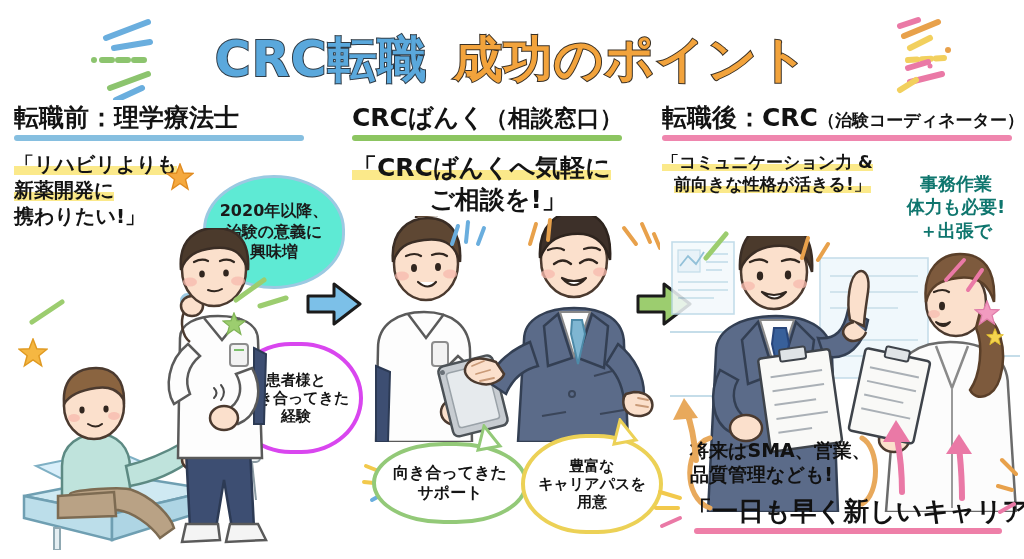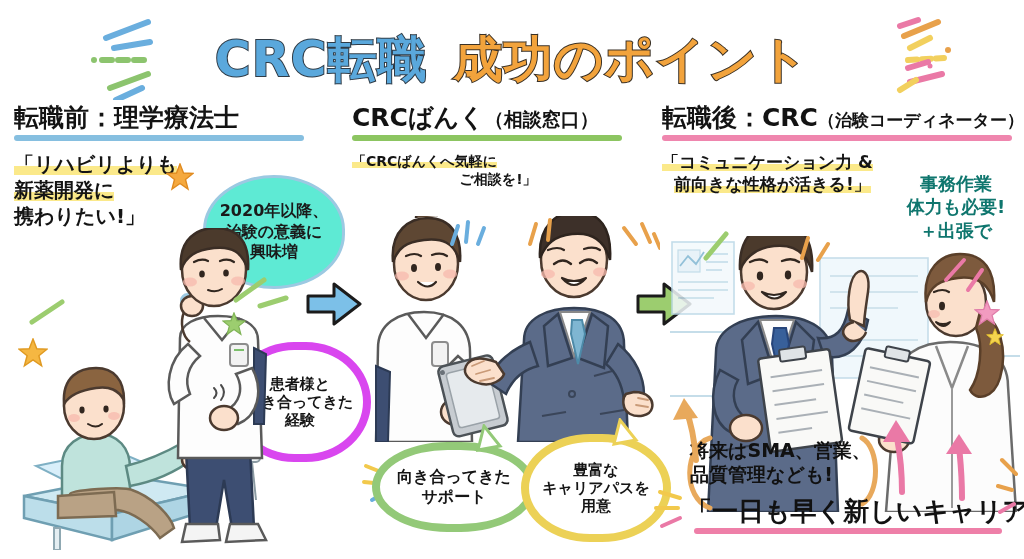--- a/index.html
+++ b/index.html
@@ -25,35 +25,35 @@
   .burst.right{right:28px;}
 
   
   .panel{position:absolute;top:104px;height:450px;}
   .p1{left:14px;width:310px;}
   .p2{left:352px;width:292px;}
   .p3{left:662px;width:356px;}
 
   .p-head{font-size:25px;font-weight:bold;white-space:nowrap;line-height:1.1;color:#131313;}
   .p-head .small{font-size:17px;}
-  .p-head .mid{font-size:19px;}
+  .p-head .mid{font-size:23px;}
   .rule{height:6px;border-radius:3px;margin-top:3px;}
   .rule.blue{background:#86bfe0;width:290px;}
   .rule.green{background:#8cc561;width:270px;}
   .rule.pink{background:#ef86ae;width:350px;}
 
   .quote{margin-top:10px;font-size:20px;font-weight:bold;line-height:1.3;color:#141414;}
   .quote .hl{background:linear-gradient(transparent 58%, #fbe98a 58%, #fbe98a 94%, transparent 94%);}
   .q-right{text-align:center;}
 
   
   .art{position:absolute;border-radius:4px;}
 
   
-  .bubble{position:absolute;border:8px solid #d946ef;border-radius:46% 46% 46% 46%/50% 50% 50% 50%;
+  .bubble{position:absolute;border:4px solid #d946ef;border-radius:46% 46% 46% 46%/50% 50% 50% 50%;
           background:#fff;display:flex;align-items:center;justify-content:center;text-align:center;
           font-weight:bold;color:#151515;line-height:1.22;}
   .bubble.green{border-color:#93c978;}
   .bubble.yellow{border-color:#ecd156;}
 
   .thought{position:absolute;border:3px solid #9cc9e2;background:#5eead4;border-radius:50%/48%;
            display:flex;align-items:center;justify-content:center;text-align:center;font-weight:bold;line-height:1.3;}
   .dot{position:absolute;border:3px solid #9cc9e2;background:#fff;border-radius:50%;}
 
   .arrow{position:absolute;}
@@ -221,21 +221,21 @@
 
   <svg class="arrow" style="left:306px;top:280px;width:56px;height:48px;" viewBox="0 0 56 48">
     <polygon points="2,16 28,16 28,4 54,24 28,44 28,32 2,32" fill="#7cc0e8" stroke="#1b1b1b" stroke-width="3" stroke-linejoin="round"></polygon>
   </svg>
 
   <div class="panel p2">
     <div class="p-head">
       <span>CRCばんく</span><span class="mid">（相談窓口）</span>
     </div>
     <div class="rule green"></div>
-    <div class="quote" style="font-size:14px;margin-top:11px;">
+    <div class="quote" style="font-size:25px;margin-top:11px;">
       <div><span class="hl">「CRCばんくへ気軽に</span></div>
       <div class="q-right"><span>ご相談を!」</span></div>
     </div>
   </div>
 
   <svg class="art" style="left:372px;top:216px;width:282px;height:226px;" viewBox="0 0 282 226">
 
     <g>
       <path d="M6 132 C6 108 26 96 52 96 C80 96 98 110 98 136 L100 226 L4 226 Z" fill="#fdfdfd" stroke="#5a5a5a" stroke-width="2.5"></path>
       <path d="M4 150 L18 156 L16 226 L4 226 Z" fill="#3d4e72" stroke="#2c3a54" stroke-width="2"></path>

